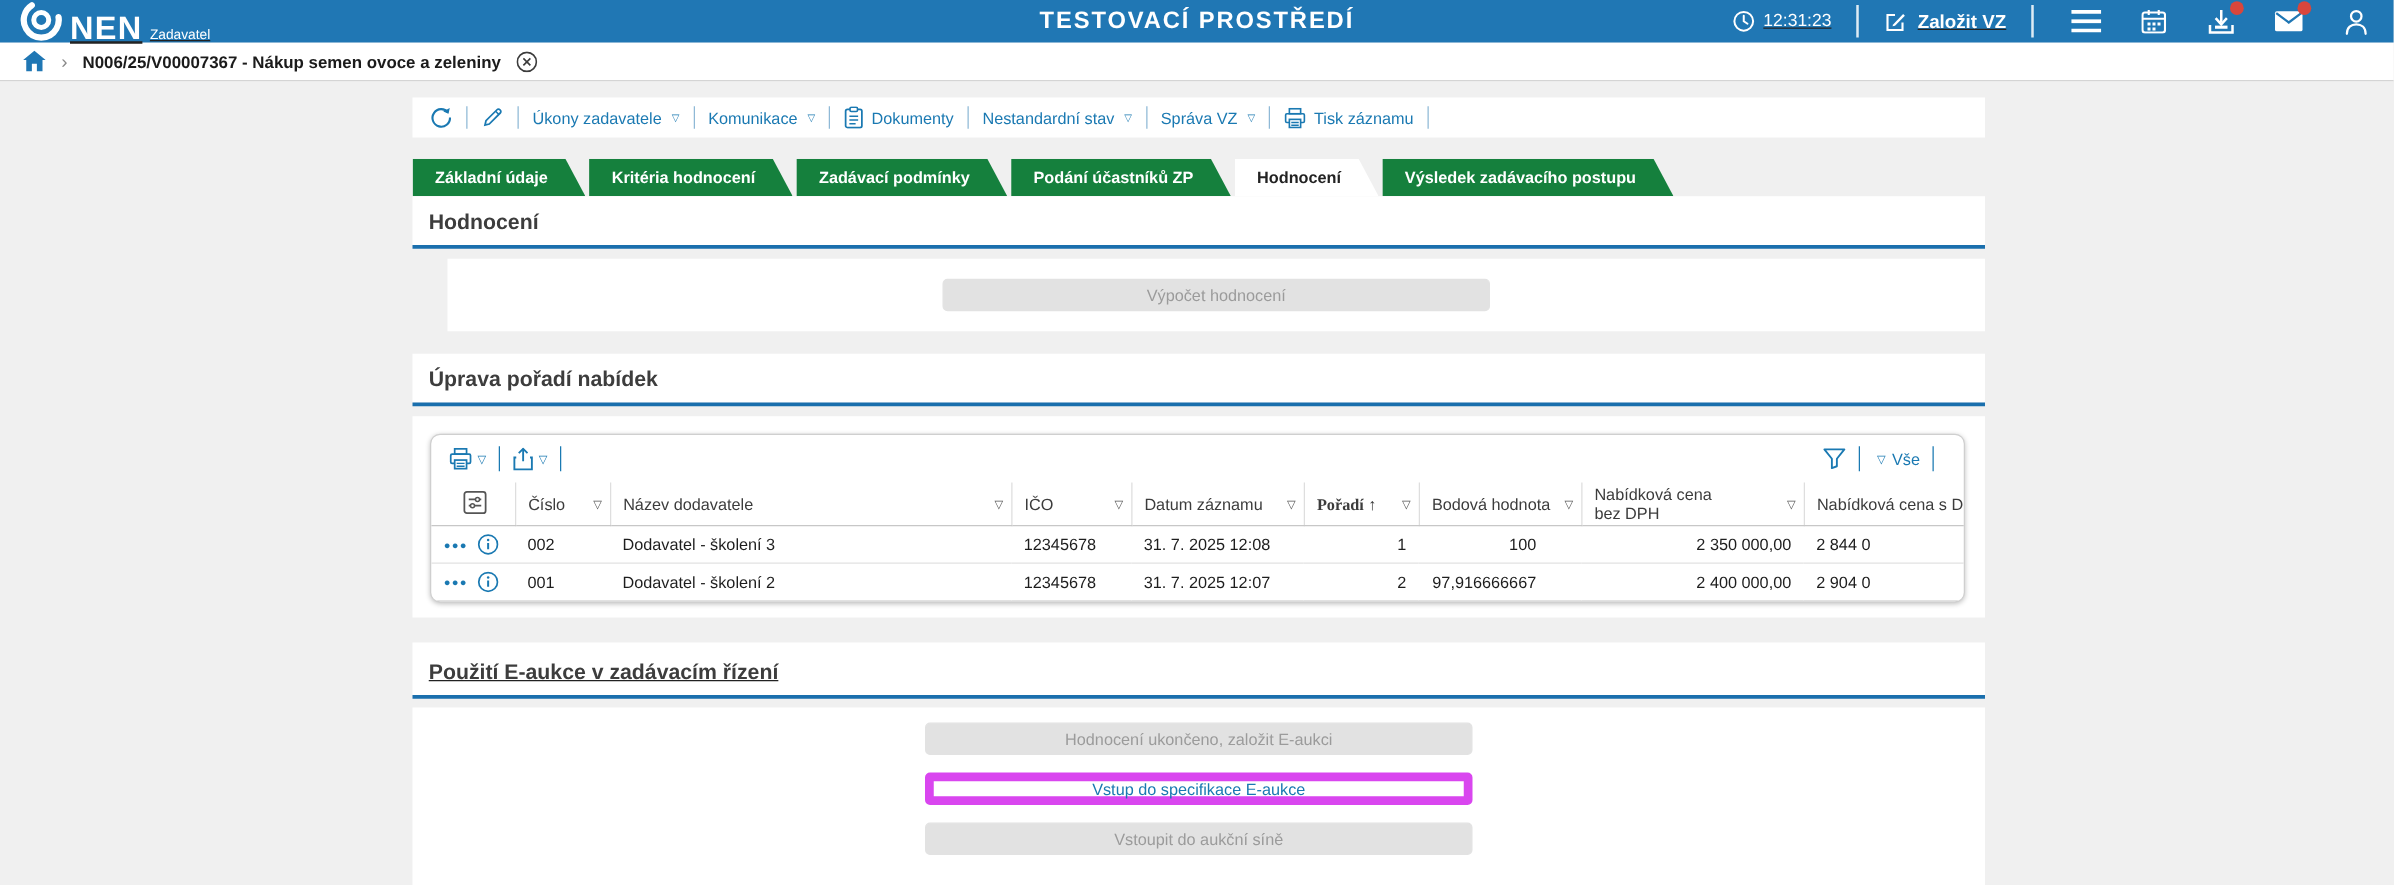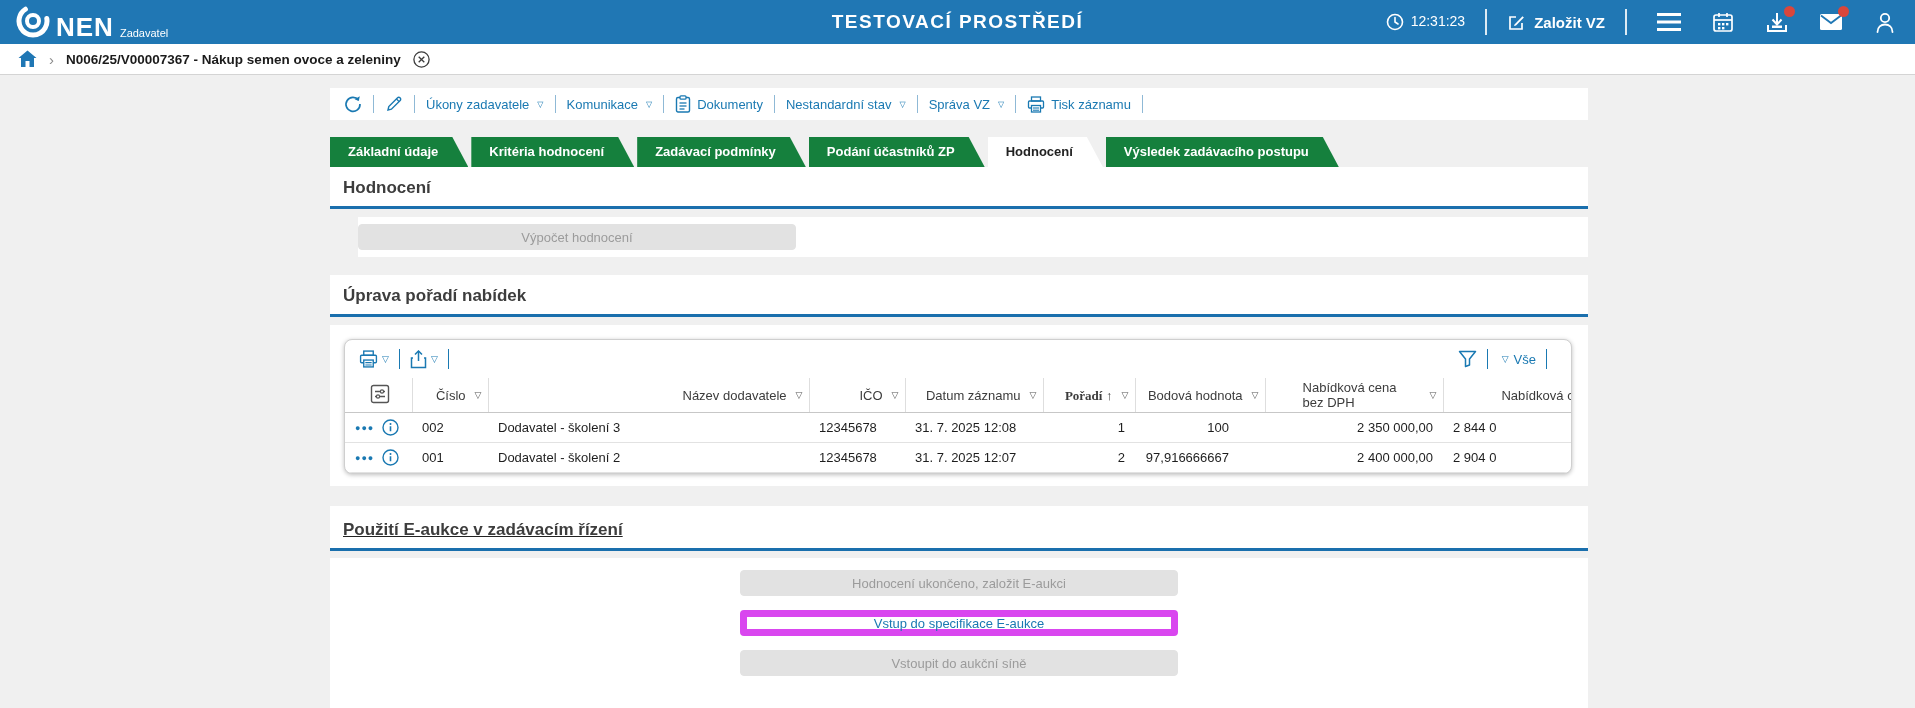--- a/index.html
+++ b/index.html
@@ -1,20 +1,20 @@
 <!DOCTYPE html>
 <html><head>
 <meta charset="utf-8">
 <style>
   * { margin:0; padding:0; box-sizing:border-box; }
   html,body { width:1915px; height:708px; overflow:hidden; }
   body { font-family:"Liberation Sans", sans-serif; background:#f0f0f0; color:#222; }
 
   
-  .app-header { height:44px; background:#2077b4; display:flex; align-items:center; padding:0 18px 0 16px; position:relative; }
+  .app-header { height:34px; background:#2077b4; display:flex; align-items:center; padding:0 18px 0 16px; position:relative;text-decoration:underline; }
   .logo-wrap { display:flex; align-items:flex-end; gap:6px; }
   .logo-mark { width:34px; height:34px; margin-bottom:2px; }
   .logo-text { color:#fff; font-size:26px; font-weight:bold; letter-spacing:1px; line-height:26px; }
   .logo-sub { color:#fff; font-size:11px; margin-bottom:1px; }
   .env-title { position:absolute; left:0; right:0; text-align:center; color:#fff; font-size:19px; font-weight:bold; letter-spacing:1.5px; pointer-events:none; }
   .header-right { margin-left:auto; display:flex; align-items:center; gap:14px; z-index:2; }
   .time-wrap { display:flex; gap:7px; color:#ffffff; font-size:14px; }
   .hdr-divider { width:2px; height:26px; background:rgba(255,255,255,.85); margin:0 6px; }
   .create-vz { display:flex; align-items:center; gap:8px; color:#fff; font-size:15px; font-weight:bold; cursor:pointer; background:none; border:none; font-family:inherit; }
   .hdr-icons { display:flex; align-items:center; gap:30px; margin-left:10px; }
@@ -42,39 +42,39 @@
   .tab { background:#15803d; color:#fff; font-size:13px; font-weight:bold; line-height:30px; padding:0 30px 0 18px; margin-right:3px; cursor:pointer; clip-path:polygon(0 0, calc(100% - 16px) 0, 100% 100%, 0 100%); white-space:nowrap; }
   .tab.active { background:#fff; color:#222; }
 
   
   .section-head { background:#fff; padding:11px 0 8px 13px; }
   .section-head h2 { font-size:17px; font-weight:bold; color:#3d3d3d; }
   .blue-rule { height:3px; background:#1a6fad; }
 
   .gap8 { height:8px; } .gap18 { height:18px; } .gap20 { height:20px; } .gap7 { height:7px; }
 
-  .btn-band { height:40px; display:flex; align-items:center; justify-content:flex-start;margin-left:28px; }
+  .btn-band { height:58px; display:flex; align-items:center; justify-content:center;margin-left:28px; }
   .action-btn { width:438px; height:26px; border-radius:4px; font-size:13px; font-family:inherit; display:flex; align-items:center; justify-content:center; }
   .action-btn.disabled { background:#e2e2e2; color:#9b9b9b; border:1px solid #e2e2e2; }
   .action-btn.danger-outline { background:#fff; color:#1a79b2; border:7px solid #d946ef; cursor:pointer; }
 
   
   .table-band { padding:14px 14px 12px 14px; }
   .grid-card { border:1px solid #cfcfcf; border-radius:8px; box-shadow:0 1px 4px rgba(0,0,0,.25); background:#fff; overflow:hidden; width:1228px; }
   .grid-toolbar { height:38px; display:flex; align-items:center; padding:0 14px; color:#1a79b2; }
   .gt-left, .gt-right { display:flex; align-items:center; }
   .gt-right { margin-left:auto; }
   .gt-div { width:1px; height:20px; background:#1a79b2; margin:0 10px; }
   .gt-caret { font-size:9px; margin-left:4px; color:#1a79b2; }
   .gt-all { font-size:13px; color:#1a79b2; margin-left:5px; cursor:pointer; }
   .gt-icon { cursor:pointer; display:flex; align-items:center; }
 
   table.grid { border-collapse:collapse; table-layout:fixed; width:1298px; font-size:13px; }
   .grid th { height:34px; font-weight:normal; color:#3c3c3c; text-align:left; border-bottom:1px solid #c7c7c7; border-right:1px solid #dedede; padding:2px 6px 2px 10px; vertical-align:middle; position:relative; line-height:15px; }
-  .grid th .th-inner { display:flex; align-items:center; justify-content:flex-end; gap:9px; }
+  .grid th .th-inner { display:flex; align-items:center; justify-content:space-between; gap:9px; }
   .grid th .th-label { white-space:normal; }
   .grid th.sorted .th-label { font-weight:bold;font-family:Liberation Serif, serif; }
   .grid th .filter-caret { font-size:9px; color:#555; flex:none; }
   .grid td { height:30px; border-bottom:1px solid #e2e2e2; padding:0 10px; white-space:nowrap; overflow:hidden; color:#1e1e1e; }
   .grid td.num { text-align:right; }
   .grid td.num-pad { text-align:right; padding-right:36px; }
   .row-actions { display:flex; align-items:center; gap:8px; }
   .dots { color:#1a79b2; font-size:9px; letter-spacing:1px; cursor:pointer; }
   .max110 { max-width:118px; display:inline-block; }
 

